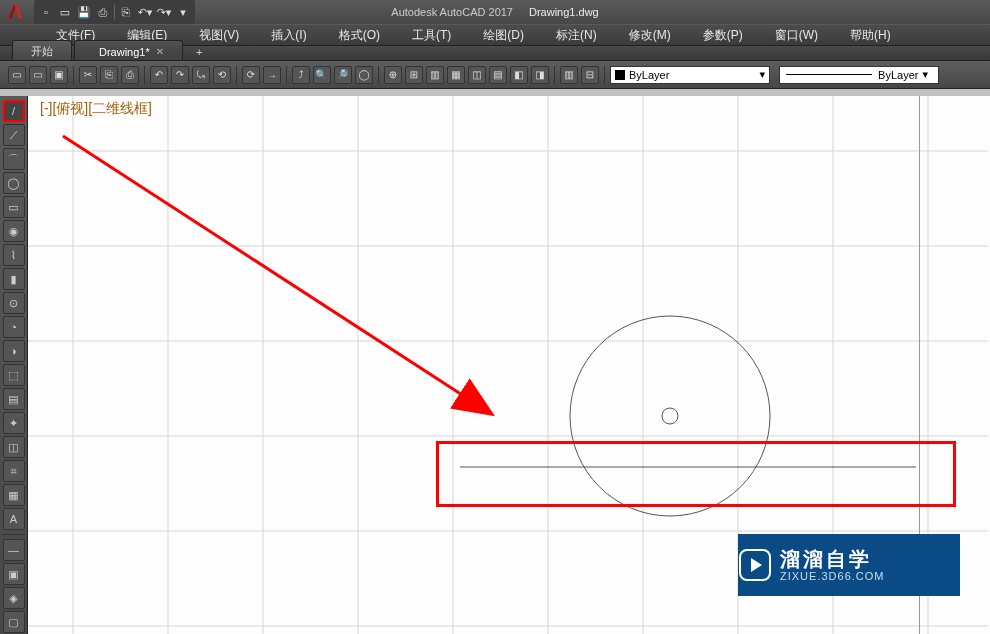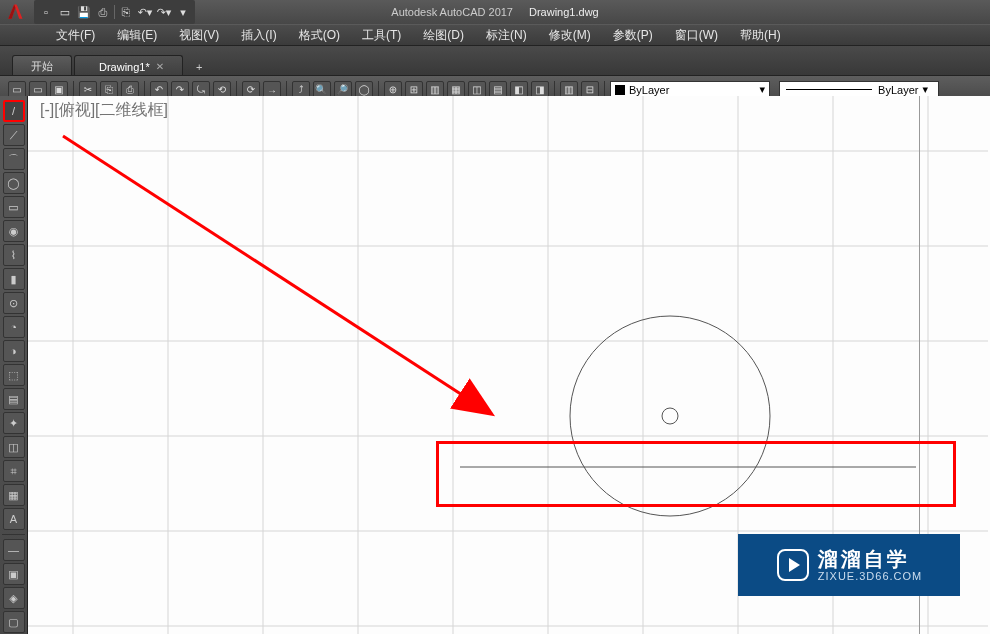--- a/index.html
+++ b/index.html
@@ -10,25 +10,25 @@
 .app-logo { width: 30px; height: 24px; display: flex; align-items: center; justify-content: center; }
 .app-logo svg { width: 20px; height: 20px; }
 .qat { display: flex; gap: 3px; margin-left: 4px; align-items: center; height: 24px; background: #3d3d3d; padding: 0 4px; border-radius: 2px; }
 .qat-btn { width: 16px; height: 16px; display:flex; align-items:center; justify-content:center; font-size: 11px; color: #ddd; cursor:pointer; }
 .qat-sep { width: 1px; height: 14px; background: #666; }
 .title-center { position:absolute; left: 50%; transform: translateX(-50%); display:flex; gap: 16px; }
 .title-app { color: #ccc; }
 .title-doc { color: #eee; }
 
 
-.menubar { height: 22px; background: linear-gradient(#4c4c4c,#3b3b3b); display:flex; align-items:center; padding-left: 46px; gap: 2px; color:#e6e6e6; font-size:12px; border-top:1px solid #5a5a5a; border-bottom:1px solid #222; }
+.menubar { height: 22px; background: linear-gradient(#4c4c4c,#3b3b3b); display:flex; align-items:center; padding-left: 46px; gap: 12px; color:#e6e6e6; font-size:12px; border-top:1px solid #5a5a5a; border-bottom:1px solid #222; }
 .menu-item { padding: 2px 10px; cursor:pointer; }
 
 
-.tabbar { height: 30px; background: linear-gradient(#4a4a4a,#383838); display:flex; align-items:flex-end; padding-left: 12px; font-size:11px; border-bottom:1px solid #222; position:relative; }
+.tabbar { height: 15px; background: linear-gradient(#4a4a4a,#383838); display:flex; align-items:flex-end; padding-left: 12px; font-size:11px; border-bottom:1px solid #222; position:relative; }
 .tab { height: 20px; padding: 2px 18px 0 18px; background: linear-gradient(#5c5c5c,#464646); color:#ddd; margin-right: 2px; border-top-left-radius:3px; border-top-right-radius:3px; border:1px solid #222; border-bottom:none; cursor:pointer; display:flex; align-items:center; gap:6px; position:relative; }
 .tab.active { background: linear-gradient(#505050,#3f3f3f); color:#fff;padding-left:24px; }
 .tab-close { font-size: 10px; color:#aaa; }
 .tab-add { width:16px; height:16px; color:#ccc; display:flex; align-items:center; justify-content:center; margin-left:6px; cursor:pointer; }
 
 
 .toolbar { height: 28px; background: linear-gradient(#5e5e5e,#464646); display:flex; align-items:center; padding-left: 8px; gap:3px; border-bottom:1px solid #222; }
 .tbtn { width: 18px; height: 18px; background:#555; border:1px solid #333; border-radius:2px; display:flex; align-items:center; justify-content:center; font-size:10px; color:#ddd; cursor:pointer; }
 .tsep { width:1px; height:18px; background:#333; margin: 0 2px; }
 .layer-box { width: 160px; height: 18px; background:#fff; border:1px solid #333; display:flex; align-items:center; font-size:11px; color:#000; padding-left:4px; cursor:pointer; }
@@ -39,24 +39,24 @@
 
 
 .workspace { position:absolute; top:96px; left:0; right:0; bottom:0; display:flex; }
 .side-tools { width: 28px; background: linear-gradient(#5a5a5a,#474747); display:flex; flex-direction:column; padding-top:4px; gap:2px; border-right:1px solid #222; }
 .side-btn { width:22px; height:22px; margin:0 auto; background:#555; border:1px solid #333; border-radius:2px; display:flex; align-items:center; justify-content:center; font-size:11px; color:#ccc; cursor:pointer; }
 .side-btn.hl { border:2px solid #ff0000; background:#444; }
 .side-sep { height:1px; background:#333; margin:2px 2px; }
 
 .canvas { flex:1; background:#fdfdfd; position:relative; overflow:hidden; }
 .grid line { stroke:#d5d5d5; stroke-width:1; }
-.legend-text { font-size:16px; color:#737373; }
+.legend-text { font-size:14px; color:#a16207; }
 .hl-rect { position:absolute; border:3px solid #ff0000; }
 
-.wm { position:absolute; right:30px; bottom:38px; width:222px; height:62px; background:#0b4b85; display:flex; align-items:center; justify-content:center; gap:8px; color:#fff; }
+.wm { position:absolute; right:30px; bottom:38px; width:222px; height:62px; background:#0b4b85; display:flex; align-items:center; gap:8px; color:#fff; }
 .wm-t { display:flex; flex-direction:column; line-height:1.1; }
 .wm-big { font-size:20px; font-weight:600; letter-spacing:3px; }
 .wm-small { font-size:11px; letter-spacing:1px; color:#cde; }
 
 .status-line { position:absolute; right:70px; top:0; bottom:0; width:1px; background:#999; }
 </style>
 </head>
 <body>
 
 <div class="titlebar">

